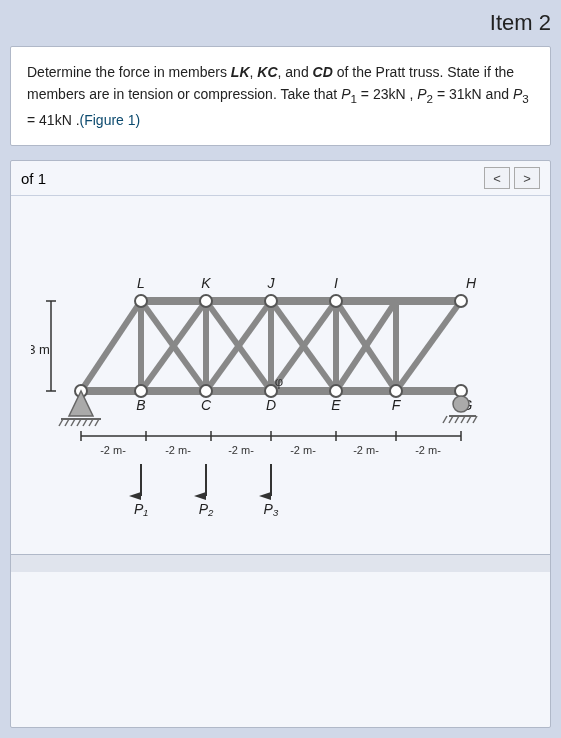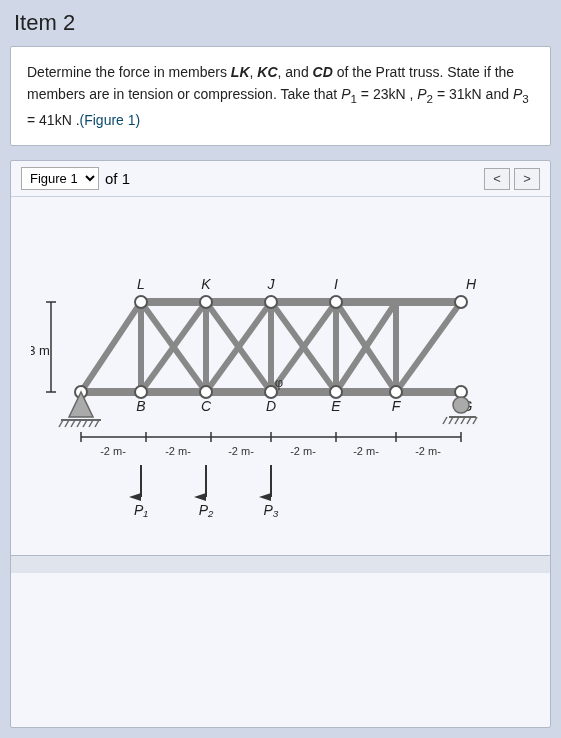--- a/index.html
+++ b/index.html
@@ -11,20 +11,21 @@
       display: flex;
       flex-direction: column;
       padding: 10px;
     }
     .page-title {
       font-size: 22px;
       font-weight: normal;
       color: #222;
       margin-bottom: 10px;
       padding-left: 4px;
+      text-align: right;
     }
     .problem-box {
       background: #fff;
       border: 1px solid #b0b8c8;
       border-radius: 2px;
       padding: 14px 16px;
       margin-bottom: 14px;
       font-size: 14px;
       line-height: 1.6;
       color: #222;
@@ -100,23 +101,20 @@
   Determine the force in members <span class="math-inline">LK</span>,
   <span class="math-inline">KC</span>, and
   <span class="math-inline">CD</span>
   of the Pratt truss. State if the members are in tension or compression. Take that
   <i>P</i><sub>1</sub> = 23kN , <i>P</i><sub>2</sub> = 31kN and
   <i>P</i><sub>3</sub> = 41kN .<span style="color:#0c4a6e; cursor:pointer;">(Figure 1)</span>
 </div>
 
 <div class="figure-box">
   <div class="figure-header">
-    <select class="figure-select">
-      <option>Figure 1</option>
-    </select>
     <span class="figure-of">of 1</span>
     <div class="nav-buttons">
       <button class="nav-btn">&lt;</button>
       <button class="nav-btn">&gt;</button>
     </div>
   </div>
 
   <div class="figure-content">
 
     <svg class="truss-diagram" width="500" height="320" viewBox="0 0 500 320">

